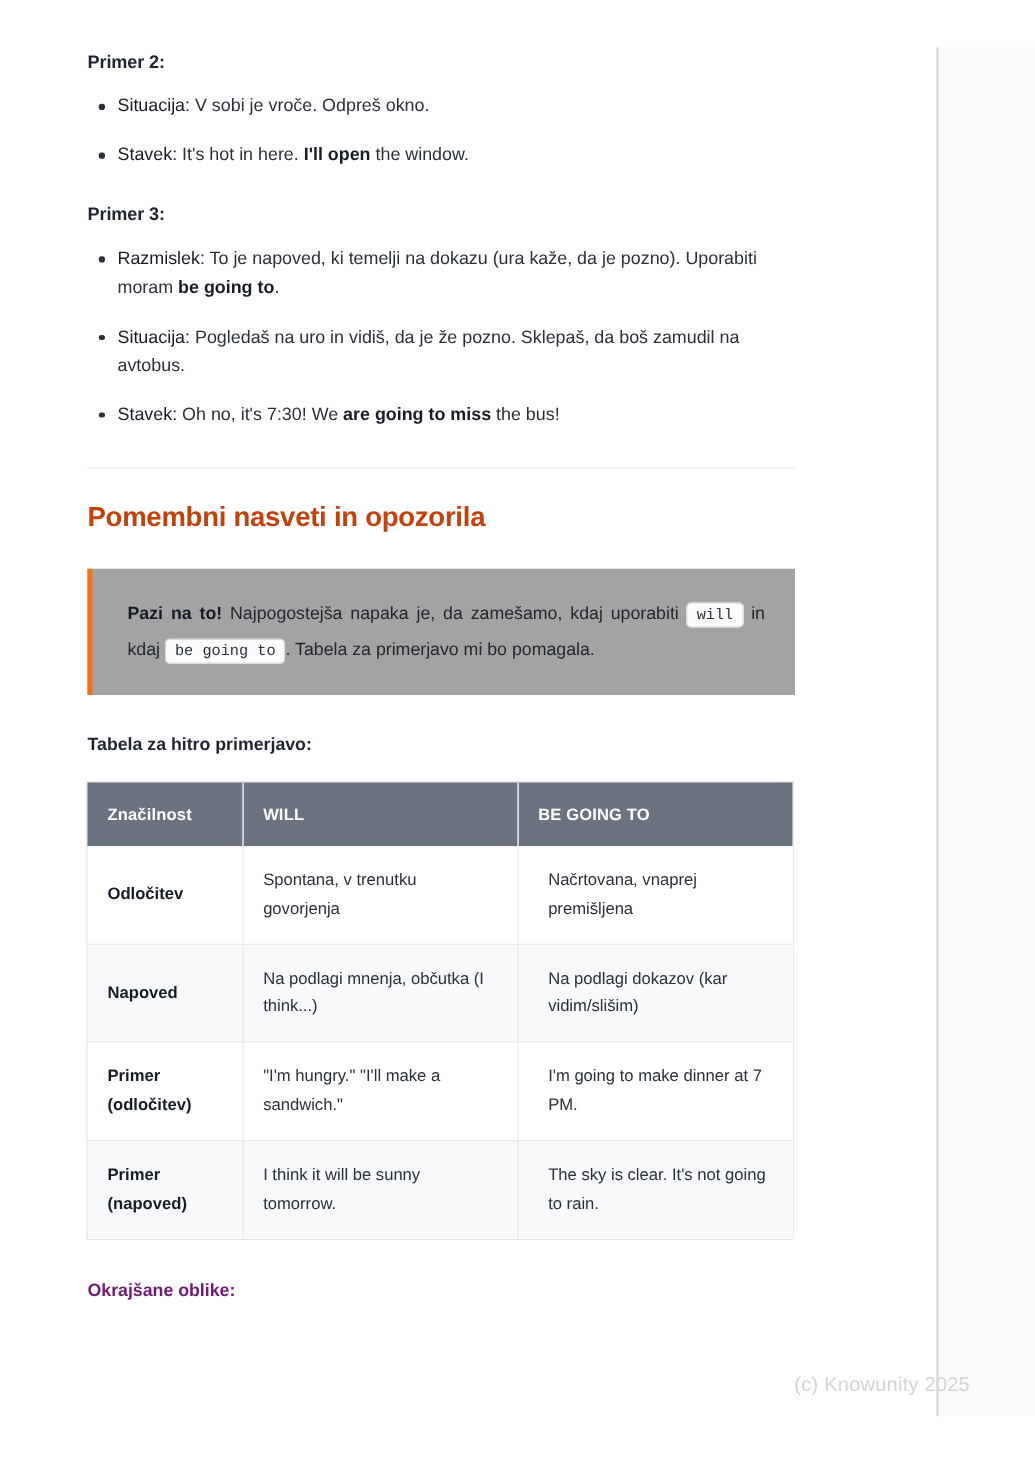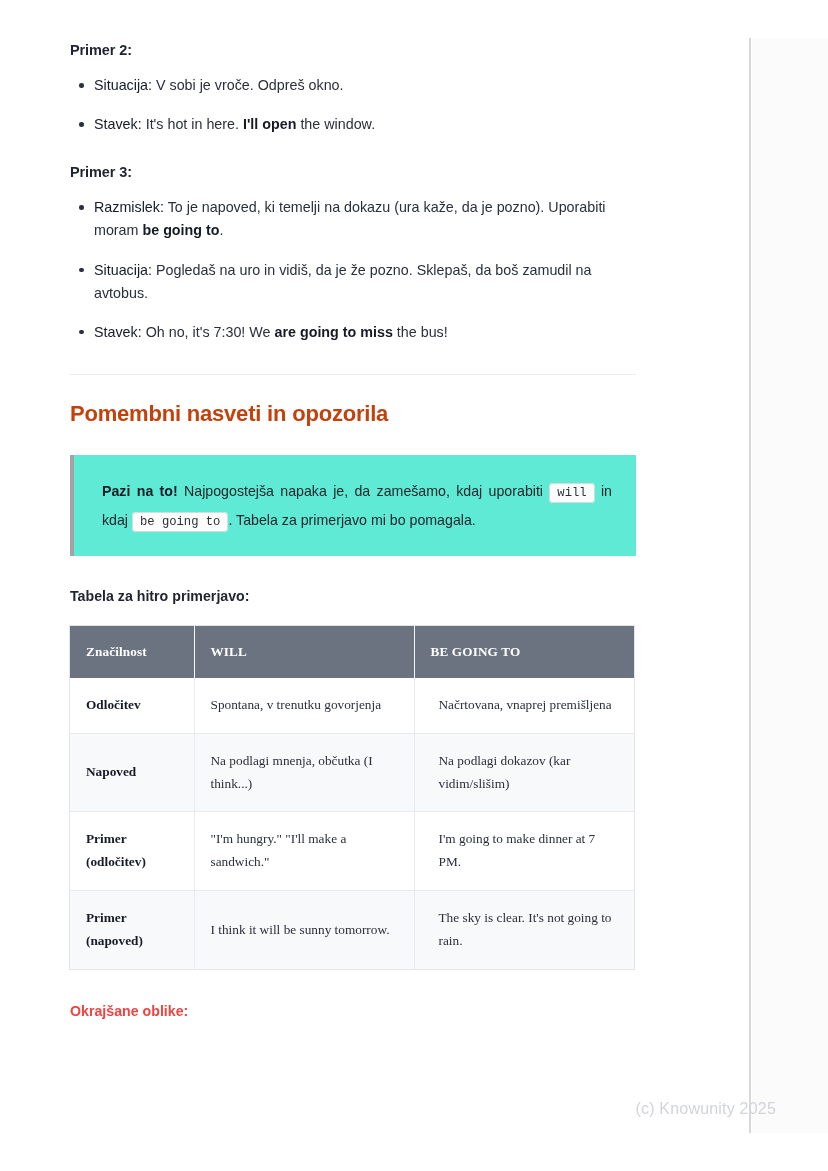--- a/index.html
+++ b/index.html
@@ -97,22 +97,22 @@
   h2.section-heading {
     font-size: 22px;
     font-weight: bold;
     color: #c2410c;
     margin: 26px 0 0 0;
     letter-spacing: -0.2px;
   }
 
   .callout {
     margin-top: 28px;
-    background: #5eead4;
-    border-left: 4px solid #a3a3a3;
+    background: #a3a3a3;
+    border-left: 4px solid #f97316;
     padding: 22px 24px 22px 28px;
     box-sizing: border-box;
     width: 566px;
   }
   .callout p {
     margin: 0;
     font-size: 14.2px;
     line-height: 2.0;
     text-align: justify;
     color: #22272f;
@@ -134,21 +134,20 @@
     color: #1f2430;
     margin-top: 32px;
   }
 
   table.cmp {
     margin-top: 22px;
     border-collapse: collapse;
     width: 564px;
     table-layout: fixed;
     box-shadow: 0 0 0 1px #e3e5e9;
-    font-family: Liberation Serif, serif;
   }
   table.cmp th {
     background: #6b7280;
     color: #ffffff;
     font-size: 13.2px;
     font-weight: bold;
     text-align: left;
     padding: 18px 16px;
     border-right: 1px solid #f4f5f7;
     letter-spacing: 0.15px;
@@ -173,21 +172,21 @@
   table.cmp tbody tr:last-child td { border-bottom: none; }
 
   .col-1 { width: 124px; }
   .col-2 { width: 220px; }
   .col-3 { width: 220px; }
 
   .bottom-title {
     margin-top: 34px;
     font-size: 14.2px;
     font-weight: bold;
-    color: #ef4444;
+    color: #701a75;
   }
 
   .watermark {
     position: absolute;
     right: 0px;
     top: 1100px;
     font-size: 16px;
     color: #d2d4d9;
     letter-spacing: 0.2px;
     width: 828px;

